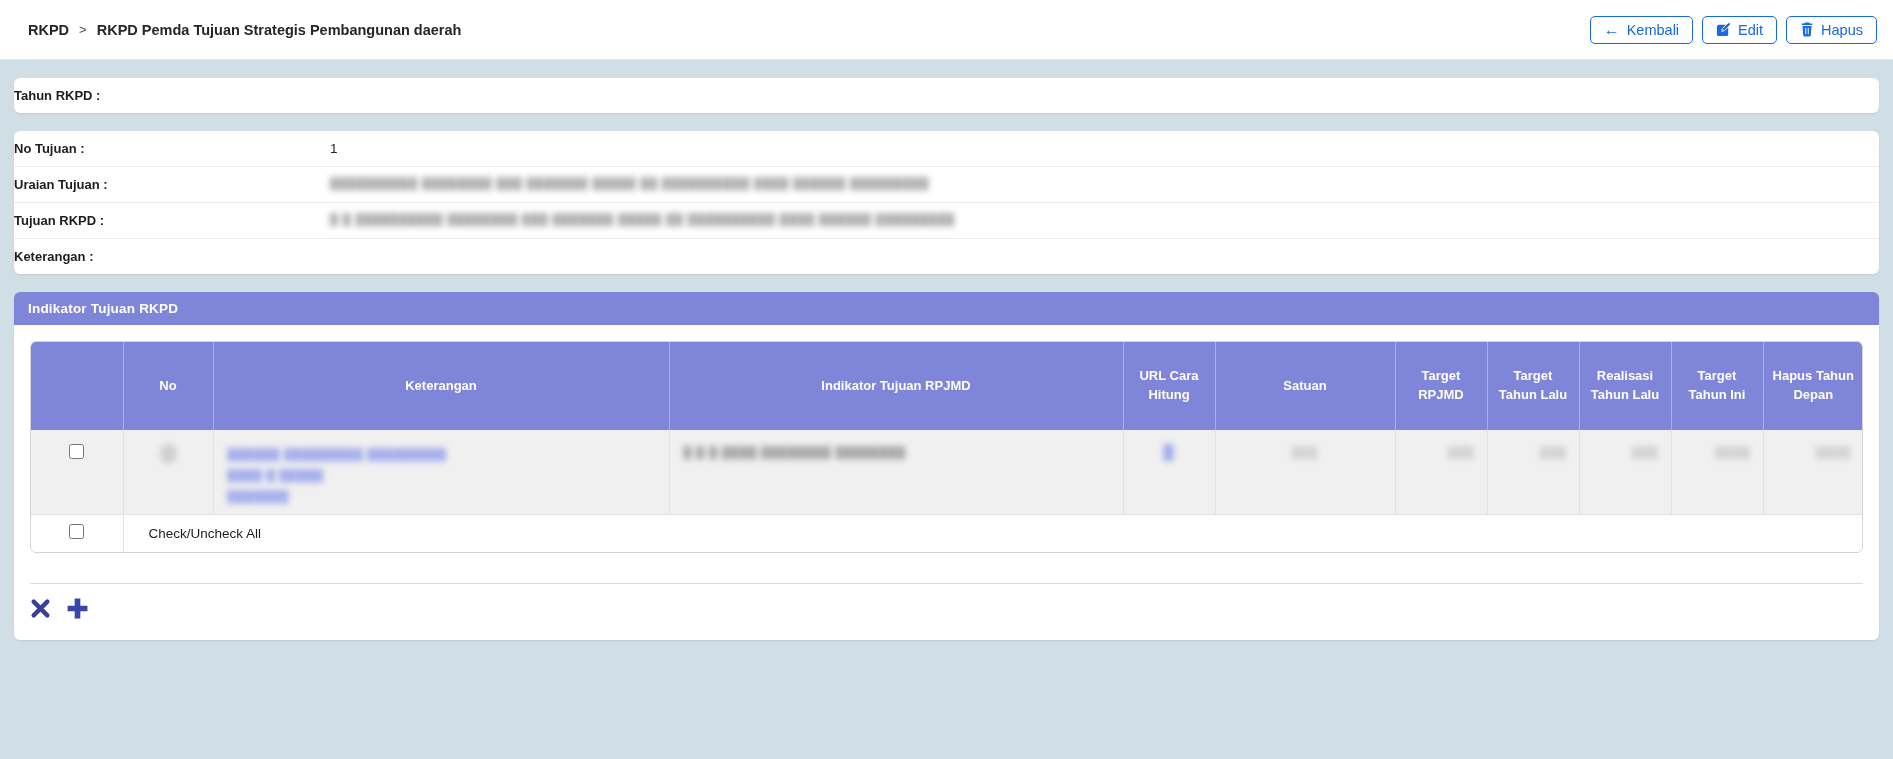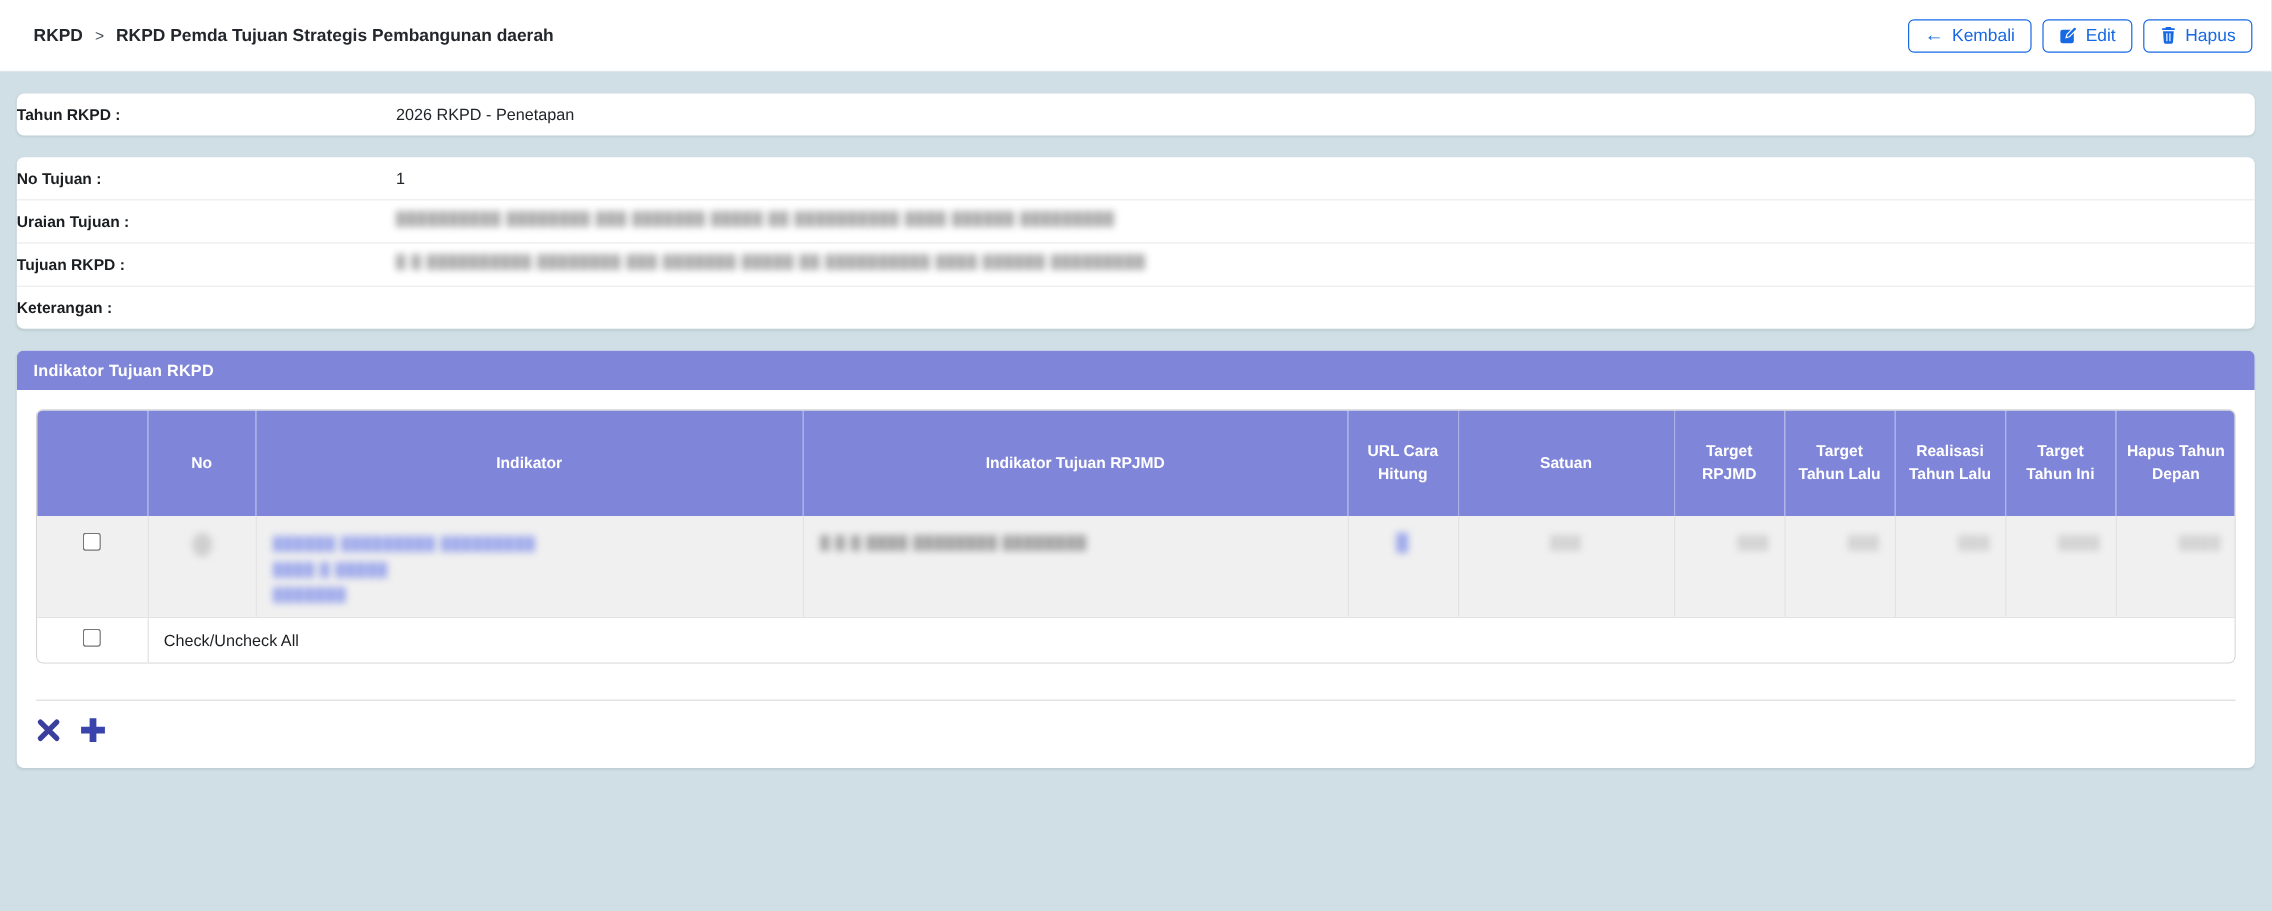--- a/index.html
+++ b/index.html
@@ -62,21 +62,21 @@
   tbody td:first-child { border-left:none; }
   tr.data-row { background:#f0f0f0; height:84px; }
   tr.data-row td { padding-top:14px; }
   td.c { text-align:center; }
   td.r { text-align:right; padding-right:12px; }
   .ind-links { padding-left:14px; line-height:1.9; }
   .ind-links div { cursor:pointer; }
   .rpjmd-cell { padding-left:14px; }
   tr.check-row { background:#fff; height:38px; border-top:1px solid #e2e2e2; }
   tr.check-row td { vertical-align:middle; }
-  tr.check-row td.lbl { border-left:1px solid #e2e2e2; padding-left:13px; font-size:13.5px; color:#1b1e21; }
+  tr.check-row td.lbl { border-left:1px solid #e2e2e2; padding-left:25px; font-size:13.5px; color:#1b1e21; }
   input[type=checkbox] { width:15px; height:15px; cursor:pointer; }
   .blob-circle {
     width:17px; height:20px; border-radius:50%; background:#cfcfcf;
     filter:blur(3px); margin:0 auto;
   }
   .footer-divider { border-top:1px solid #dcdcdc; margin:30px 16px 0 16px; }
   .icon-row { display:flex; align-items:center; gap:15px; padding:13px 16px 20px 16px; }
   .icon-btn { cursor:pointer; display:inline-flex; }
 </style>
 </head>
@@ -109,21 +109,20 @@
           </svg>
       </span>
       <span>Hapus</span>
     </button>
   </div>
 </div>
 
 <div class="card">
   <div class="field-row" style="border:none;">
     <div class="field-label">Tahun RKPD :</div>
-    <div class="field-value">2026 RKPD - Penetapan</div>
   </div>
 </div>
 
 <div class="card">
   <div class="field-row">
     <div class="field-label">No Tujuan :</div>
     <div class="field-value">1</div>
   </div>
   <div class="field-row">
     <div class="field-label">Uraian Tujuan :</div>
@@ -154,21 +153,21 @@
           <col style="width:92px">
           <col style="width:92px">
         <col style="width:92px">
           <col style="width:92px">
           <col style="width:100px">
       </colgroup>
       <thead>
         <tr>
           <th></th>
           <th>No</th>
-          <th>Indikator</th>
+          <th>Keterangan</th>
           <th>Indikator Tujuan RPJMD</th>
           <th>URL Cara Hitung</th>
           <th>Satuan</th>
           <th>Target RPJMD</th>
           <th>Target Tahun Lalu</th>
           <th>Realisasi Tahun Lalu</th>
           <th>Target Tahun Ini</th>
           <th>Hapus Tahun Depan</th>
         </tr>
       </thead>

